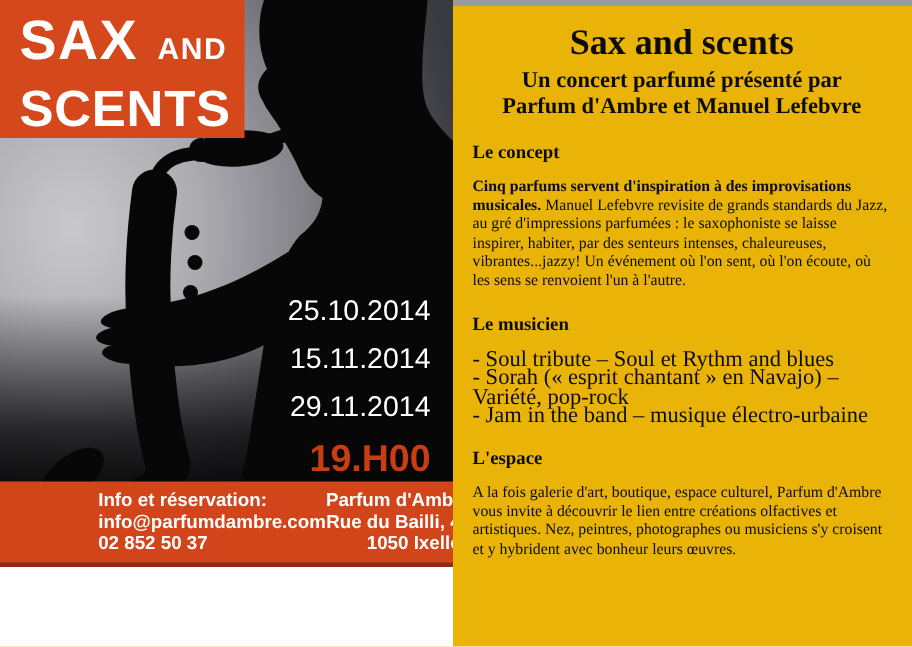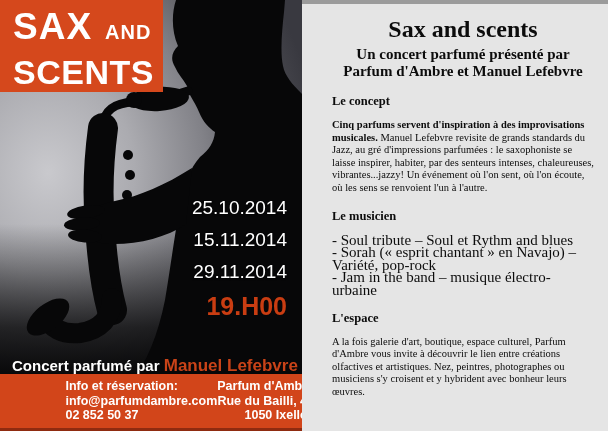--- a/index.html
+++ b/index.html
@@ -2,21 +2,21 @@
 <html><head>
 <meta charset="utf-8">
 <style>
   html,body{margin:0;padding:0;background:#ffffff;}
   .flyer{
     width:608px;height:431px;position:relative;display:flex;overflow:hidden;
     font-family:"Liberation Sans",sans-serif;
   }
   
   .left{
-    position:relative;width:302px;height:431px;flex:0 0 302px;overflow:hidden;
+    position:relative;width:302px;height:378px;flex:0 0 302px;overflow:hidden;
     background:
       linear-gradient(180deg, rgba(0,0,0,0) 52%, rgba(5,5,6,0.78) 76%, #030304 90%),
       radial-gradient(ellipse 270px 320px at 16% 40%, #c9c9cd 0%, #ababb0 32%, #828288 58%, #4c4c52 84%, #393940 100%);
   }
   .sil{position:absolute;left:0;top:0;width:302px;height:431px;display:block;}
   .title-box{
     position:absolute;left:0;top:0;width:163px;height:92px;
     background:#d5481c;color:#fff;padding:7px 0 0 13px;box-sizing:border-box;
   }
   .tb-line1{line-height:40px;white-space:nowrap;}
@@ -36,22 +36,22 @@
   .footer-bar{
     position:absolute;left:0;bottom:0;width:302px;height:49px;background:#d2451a;
     border-bottom:3px solid #8f2b10;box-sizing:content-box;
     display:flex;justify-content:flex-end;color:#fff;
     padding:5px 12px 0 12px;
   }
   .fcol{font-size:12.5px;font-weight:bold;line-height:14.5px;}
   .fcol.right-col{text-align:right;}
   
   .right{
-    flex:1;background:#e5e5e5;border-top:4px solid #9b9b9b;box-sizing:border-box;
-    padding:8px 14px 0 30px;font-family:"Liberation Serif",serif;color:#0c0c0c;
+    flex:1;background:#eab308;border-top:4px solid #9b9b9b;box-sizing:border-box;
+    padding:8px 14px 0 13px;font-family:"Liberation Serif",serif;color:#0c0c0c;
   }
   .r-title{font-size:24px;font-weight:bold;text-align:center;margin:4px 0 3px 0;}
   .r-subtitle{font-size:15px;font-weight:bold;text-align:center;line-height:17px;}
   .r-h2{font-size:12.5px;font-weight:bold;margin:14px 0 0 0;}
   .r-p{font-size:10.5px;line-height:12.6px;margin:10px 0 0 0;}
   .r-lead{display:inline;font-weight:bold;}
   .r-bullets{font-size:15px;line-height:12.6px;margin:10px 0 0 0;}
 </style>
 </head>
 <body>

